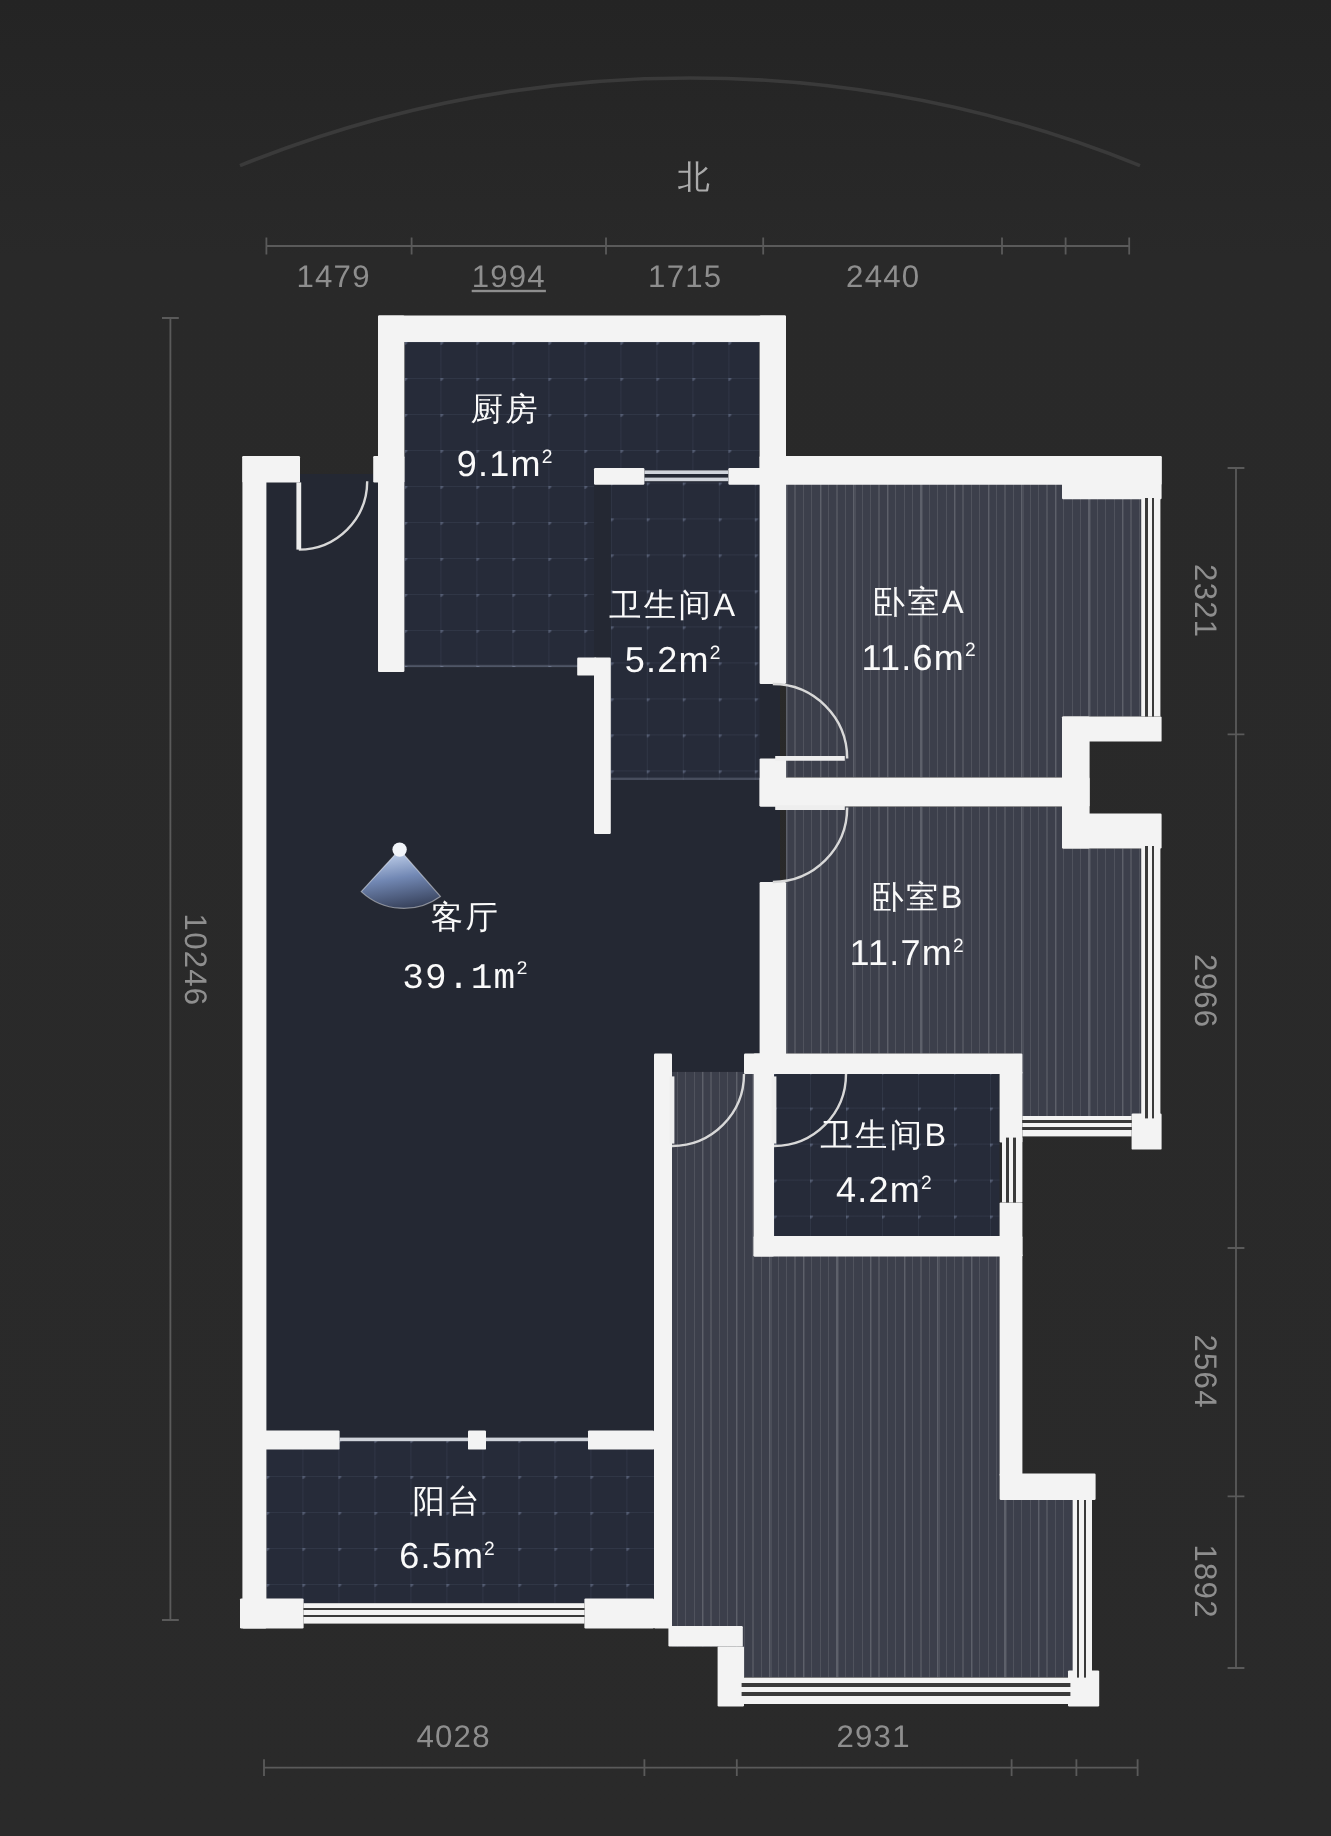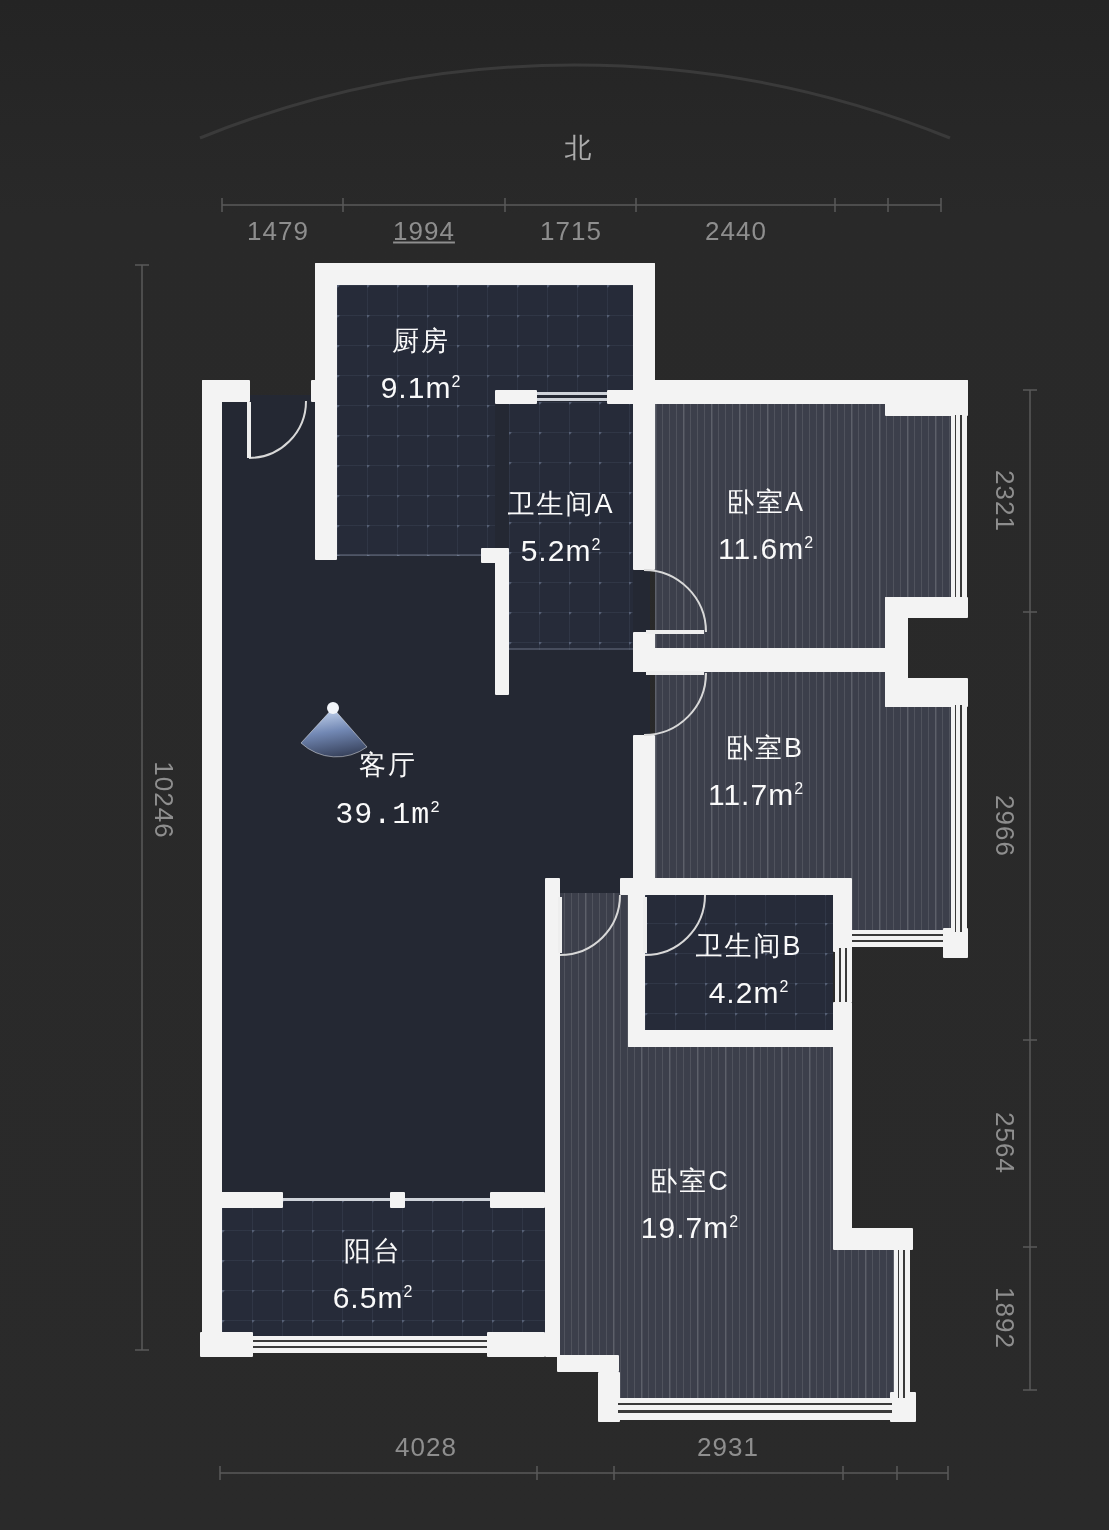--- a/index.html
+++ b/index.html
@@ -161,38 +161,34 @@
       <div class="room-area"><span>11.6</span><span>m</span><sup>2</sup></div>
     </div>
     <div class="room-label" style="left:388px;top:746px;font-family:Liberation Mono, monospace;">
       <div class="room-name">客厅</div>
       <div class="room-area"><span>39.1</span><span>m</span><sup>2</sup></div>
     </div>
     <div class="room-label" style="left:756px;top:727px;text-align:right;">
       <div class="room-name">卧室B</div>
       <div class="room-area"><span>11.7</span><span>m</span><sup>2</sup></div>
     </div>
-    <div class="room-label" style="left:737px;top:925px;margin-left:12px;">
+    <div class="room-label" style="left:737px;top:925px;">
       <div class="room-name">卫生间B</div>
       <div class="room-area"><span>4.2</span><span>m</span><sup>2</sup></div>
-    </div>
-    <div class="room-label" style="left:690px;top:1160px;">
-      <div class="room-name">卧室C</div>
-      <div class="room-area"><span>19.7</span><span>m</span><sup>2</sup></div>
     </div>
     <div class="room-label" style="left:373px;top:1230px;">
       <div class="room-name">阳台</div>
       <div class="room-area"><span>6.5</span><span>m</span><sup>2</sup></div>
     </div>
 
     <div class="dim" style="left:278px;top:231px;">1479</div>
     <div class="dim" style="left:424px;top:231px;text-decoration:underline;">1994</div>
     <div class="dim" style="left:571px;top:231px;">1715</div>
     <div class="dim" style="left:736px;top:231px;">2440</div>
-    <div class="dim" style="left:378px;top:1447px;margin-left:48px;">4028</div>
+    <div class="dim" style="left:378px;top:1447px;">4028</div>
     <div class="dim" style="left:728px;top:1447px;">2931</div>
     <div class="dim rot" style="left:163px;top:800px;">10246</div>
     <div class="dim rot" style="left:1004px;top:501px;">2321</div>
     <div class="dim rot" style="left:1004px;top:826px;">2966</div>
     <div class="dim rot" style="left:1004px;top:1143px;">2564</div>
     <div class="dim rot" style="left:1004px;top:1318px;">1892</div>
   </div>
 </div>
 
 </body></html>

